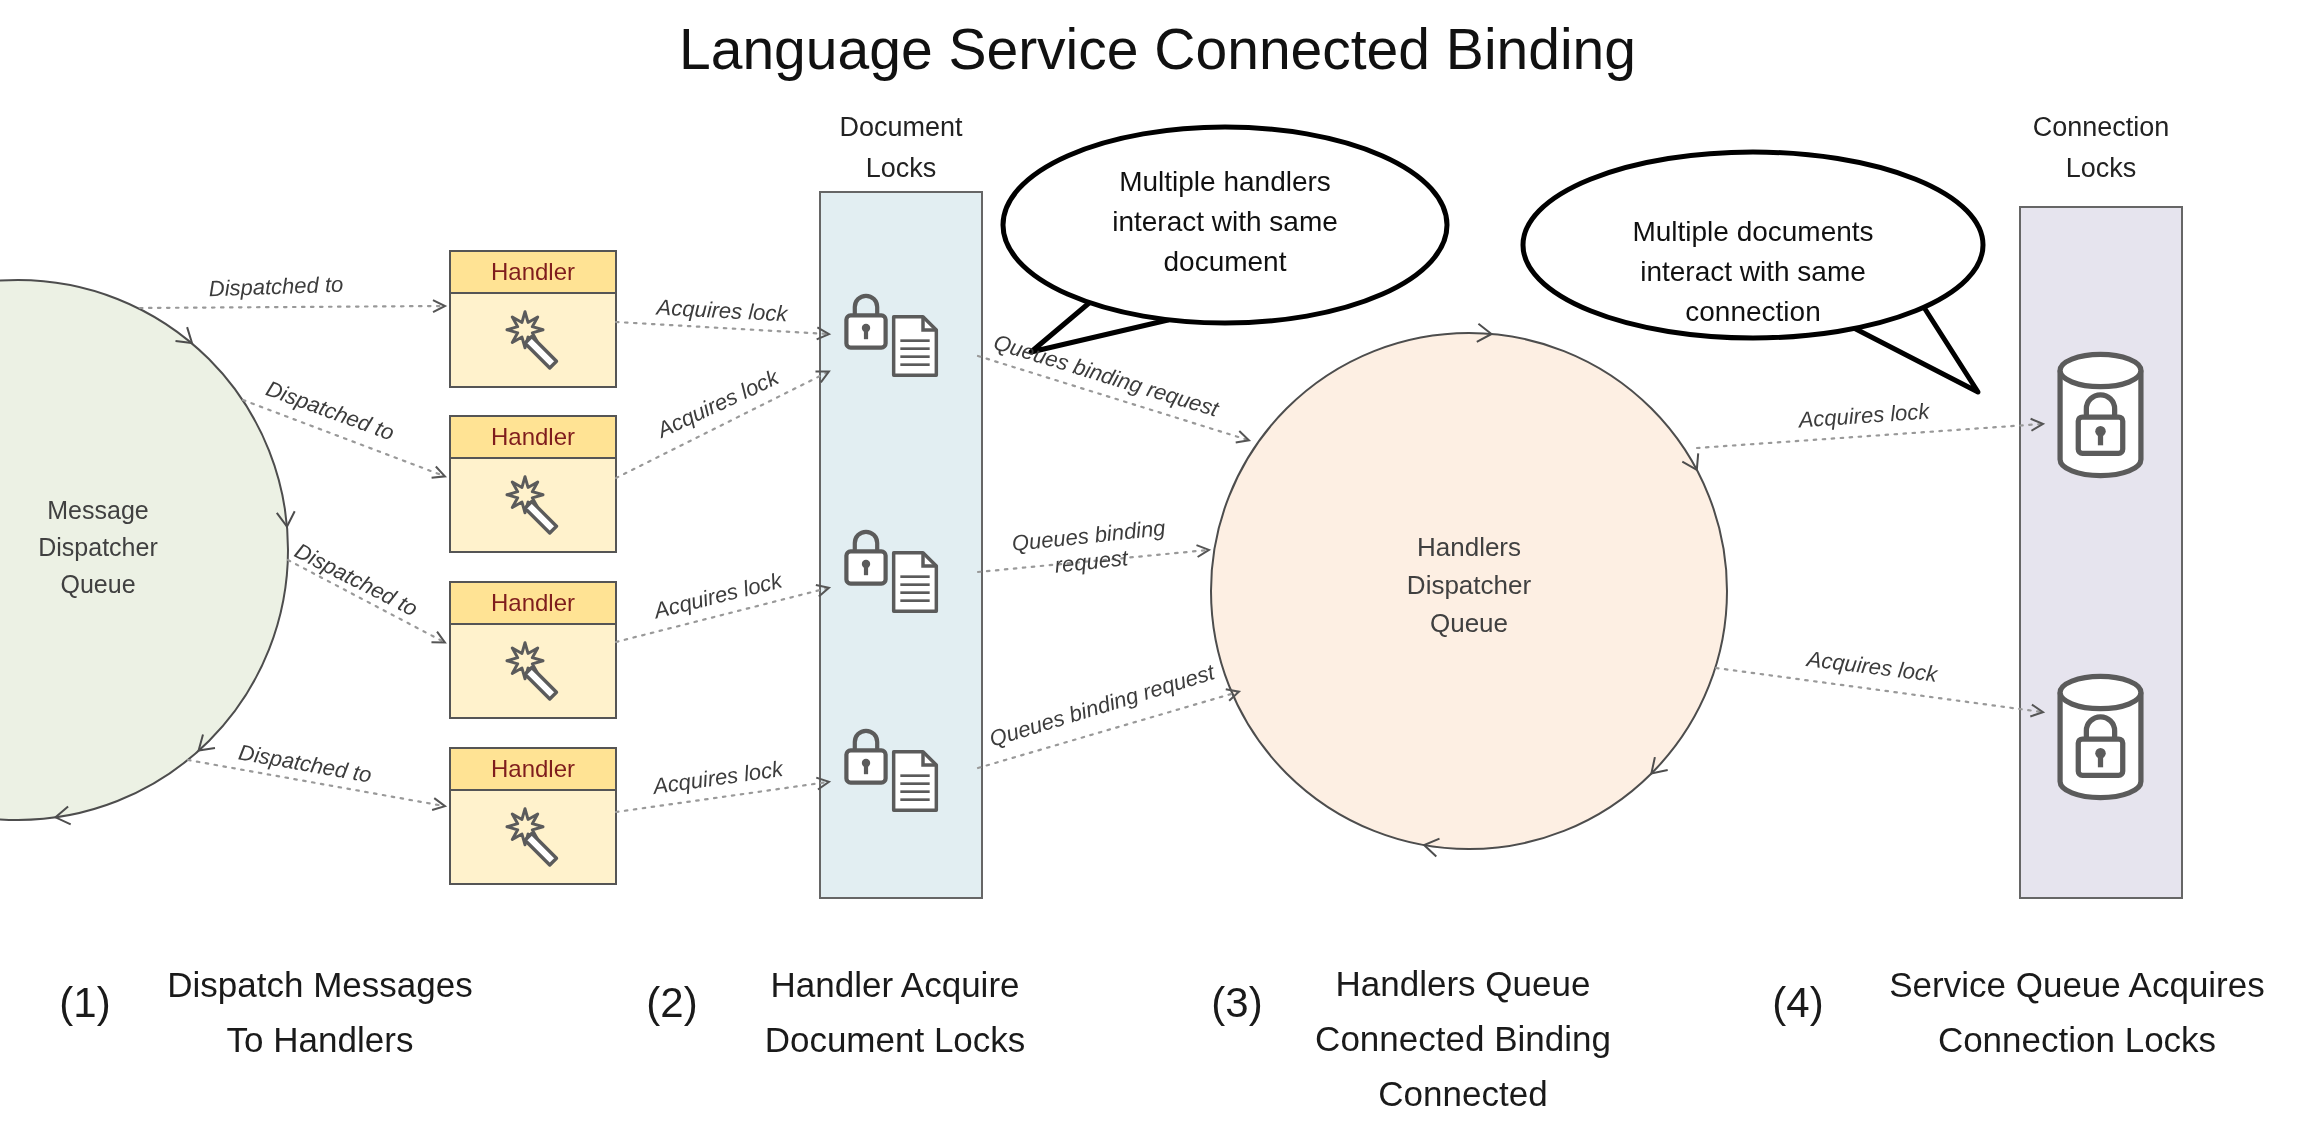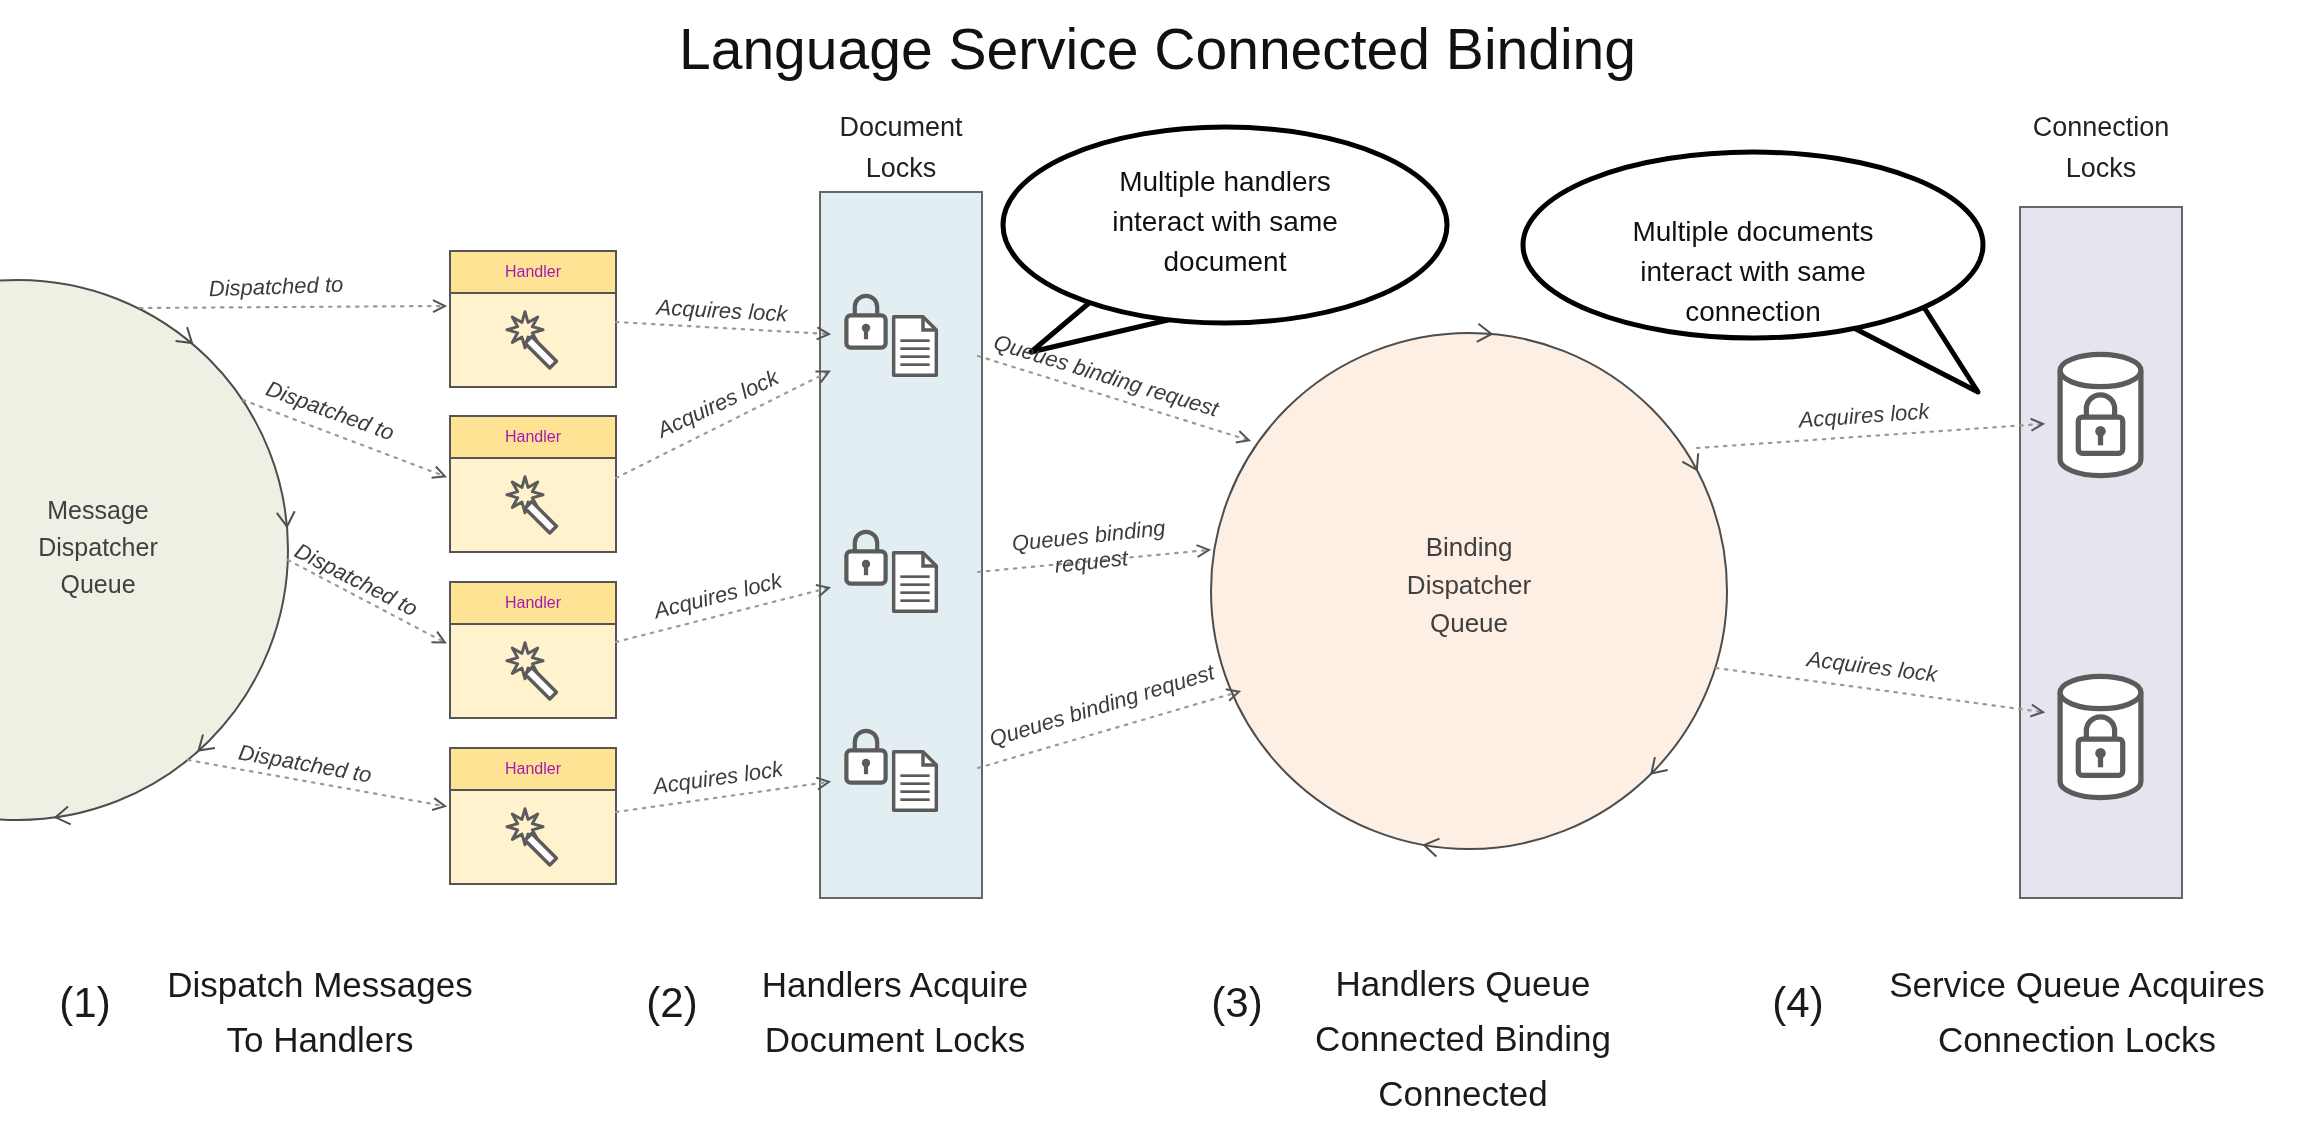--- a/index.html
+++ b/index.html
@@ -4,21 +4,21 @@
 <style>
   html,body{margin:0;padding:0;background:#ffffff;}
   .canvas{position:relative;width:2315px;height:1121px;background:#ffffff;overflow:hidden;
           font-family:"Liberation Sans",sans-serif;color:#1a1a1a;}
   svg.layer{position:absolute;left:0;top:0;width:2315px;height:1121px;}
   .title{position:absolute;left:50%;top:16px;transform:translateX(-50%);
          font-size:57px;color:#111;white-space:nowrap;}
   .lbl{position:absolute;transform:translate(-50%,-50%);text-align:center;}
   .panel-lbl{font-size:27px;line-height:41px;color:#222;}
   .queue-lbl{font-size:25px;line-height:37px;color:#404040;}
-  .handler-lbl{font-size:16px;color:#a21caf;}
+  .handler-lbl{font-size:24px;color:#7f1d1d;}
   .bubble-lbl{font-size:28px;line-height:40px;color:#111;}
   .arrowlbl{position:absolute;font-style:italic;font-size:22px;color:#3c3c3c;
             white-space:nowrap;text-align:center;}
   .capnum{position:absolute;transform:translate(-50%,-50%);font-size:42px;color:#1a1a1a;white-space:nowrap;}
   .captxt{position:absolute;transform:translate(-50%,-50%);font-size:35px;line-height:55px;
           text-align:center;color:#1a1a1a;white-space:nowrap;}
 </style>
 </head>
 <body>
 
@@ -156,21 +156,21 @@
     <div>Connection</div>
     <div>Locks</div>
   </div>
 
   <div class="lbl queue-lbl" style="left:98px;top:547px;">
     <div>Message</div>
     <div>Dispatcher</div>
     <div>Queue</div>
   </div>
   <div class="lbl queue-lbl" style="left:1469px;top:585px;font-size:26px;line-height:38px;">
-    <div>Binding</div>
+    <div>Handlers</div>
     <div>Dispatcher</div>
     <div>Queue</div>
   </div>
 
   <div class="lbl handler-lbl" style="left:533px;top:272px;">Handler</div>
   <div class="lbl handler-lbl" style="left:533px;top:437px;">Handler</div>
   <div class="lbl handler-lbl" style="left:533px;top:603px;">Handler</div>
   <div class="lbl handler-lbl" style="left:533px;top:769px;">Handler</div>
 
   <div class="lbl bubble-lbl" style="left:1225px;top:222px;">
@@ -205,21 +205,21 @@
   <div class="arrowlbl" style="left:1872px;top:667px;transform:translate(-50%,-50%) rotate(7deg);">Acquires lock</div>
 
   <div class="capnum" style="left:85px;top:1003px;">(1)</div>
   <div class="captxt" style="left:320px;top:1012px;">
     <div>Dispatch Messages</div>
     <div>To Handlers</div>
   </div>
 
   <div class="capnum" style="left:672px;top:1003px;">(2)</div>
   <div class="captxt" style="left:895px;top:1012px;">
-    <div>Handlers Acquire</div>
+    <div>Handler Acquire</div>
     <div>Document Locks</div>
   </div>
 
   <div class="capnum" style="left:1237px;top:1003px;">(3)</div>
   <div class="captxt" style="left:1455px;top:1038px;margin-left:8px;">
     <div>Handlers Queue</div>
     <div>Connected Binding</div>
     <div>Connected</div>
   </div>
 

